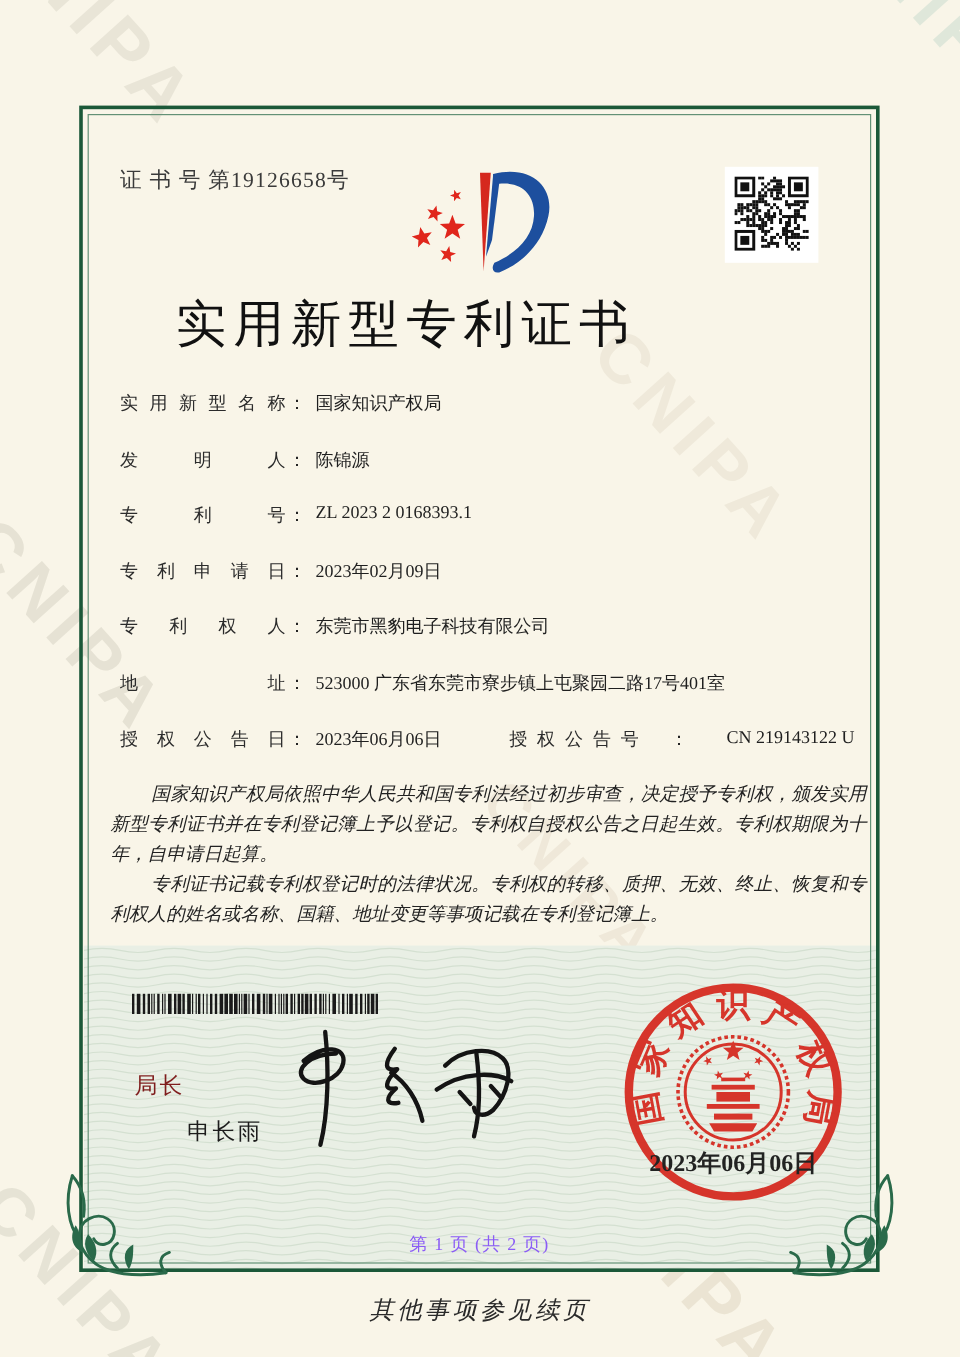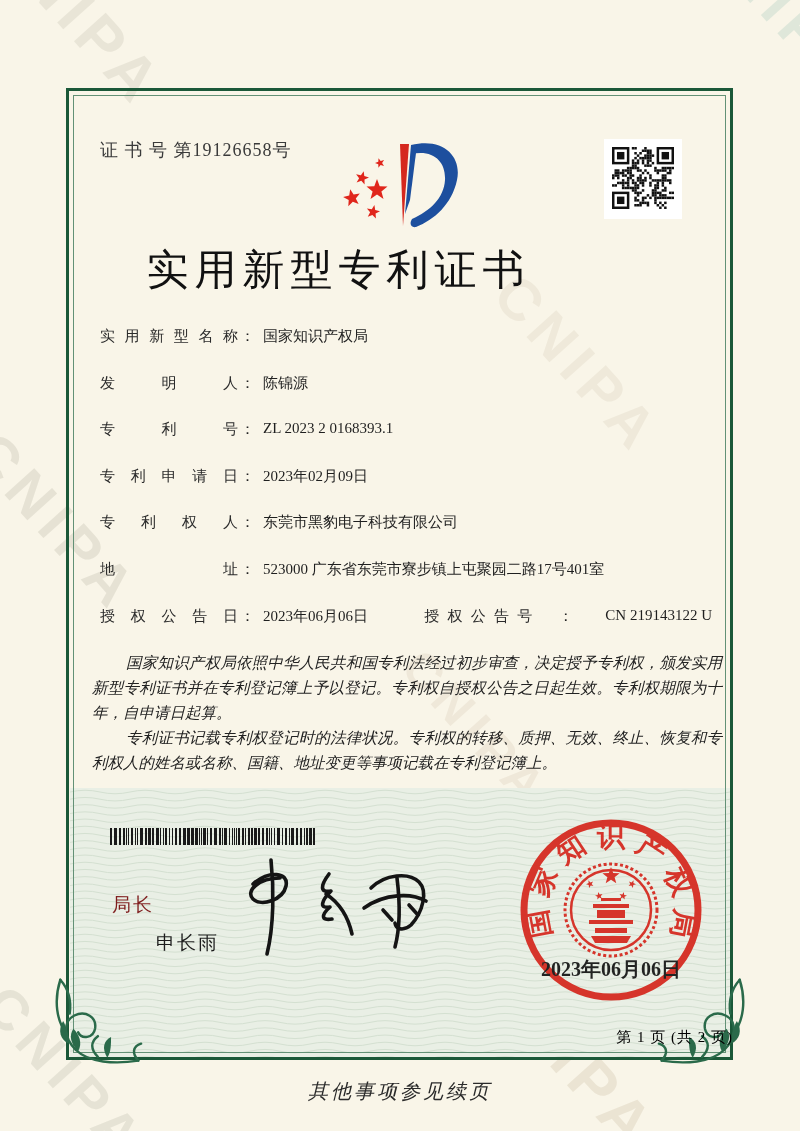--- a/index.html
+++ b/index.html
@@ -59,22 +59,22 @@
   .barcode{position:absolute;left:110px;top:828px;}
 
   .director-title{position:absolute;left:112px;top:892px;font-size:19px;color:#7f1d1d;
       font-family:"Liberation Sans","DejaVu Sans",sans-serif;letter-spacing:2px;}
   .director-name{position:absolute;left:112px;top:930px;font-size:19px;color:#1c1c1c;
       font-family:"Liberation Sans","DejaVu Sans",sans-serif;letter-spacing:2px;margin-left:44px;}
   .signature{position:absolute;left:225px;top:848px;}
 
   .seal{position:absolute;left:513px;top:818px;width:196px;height:186px;}
 
-  .page-info{position:absolute;left:66px;top:1028px;width:667px;text-align:right;
-      font-size:15px;color:#000000;letter-spacing:1px;}
+  .page-info{position:absolute;left:66px;top:1028px;width:667px;text-align:center;
+      font-size:15px;color:#8b5cf6;letter-spacing:1px;}
   .continuation{position:absolute;left:0;top:1078px;width:800px;text-align:center;
       font-size:20px;color:#2a2a2a;font-style:italic;letter-spacing:3px;}
 </style>
 </head>
 <body>
 
 <div class="page">
 
   <div class="wm wm1">CNIPA</div>
   <div class="wm wm2">CNIPA</div>

